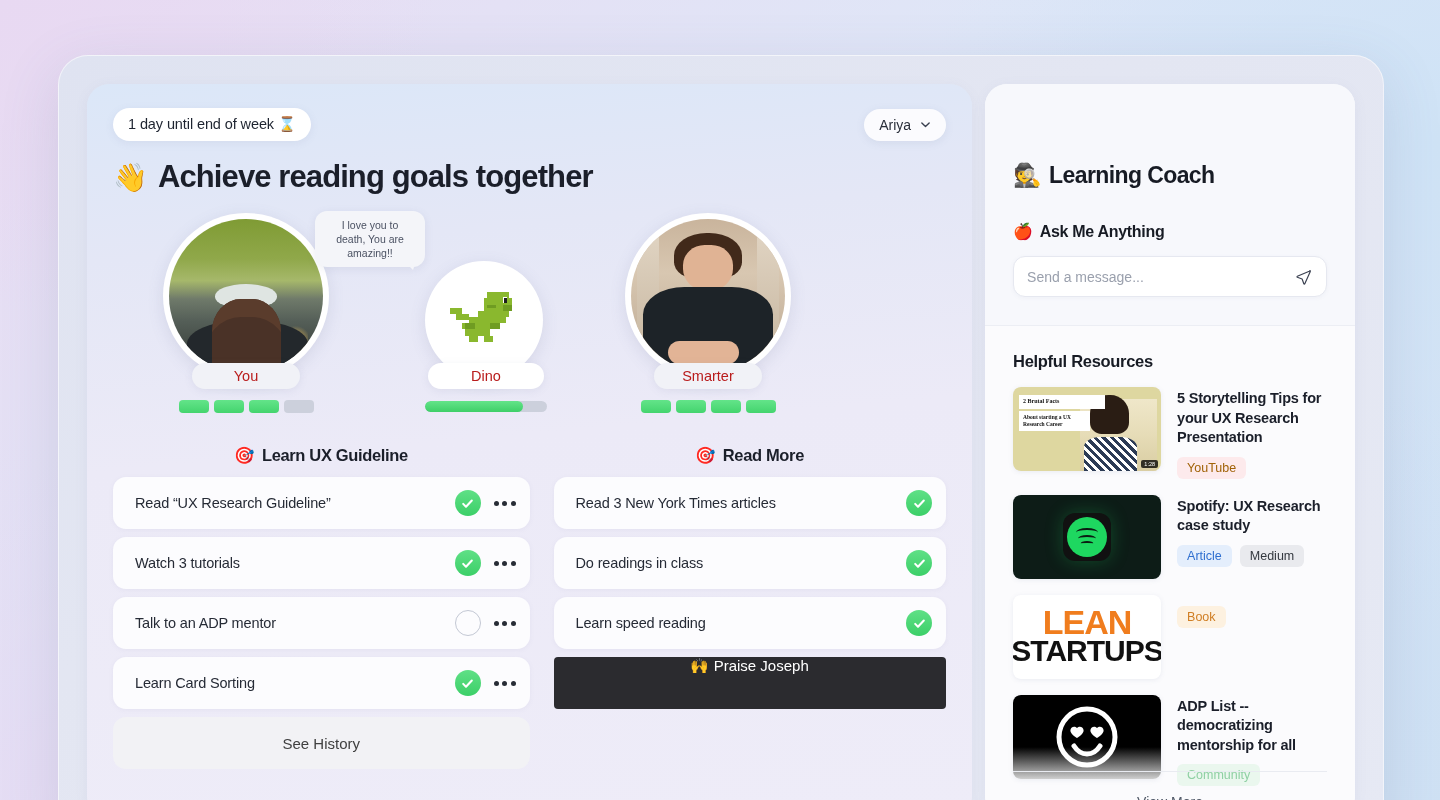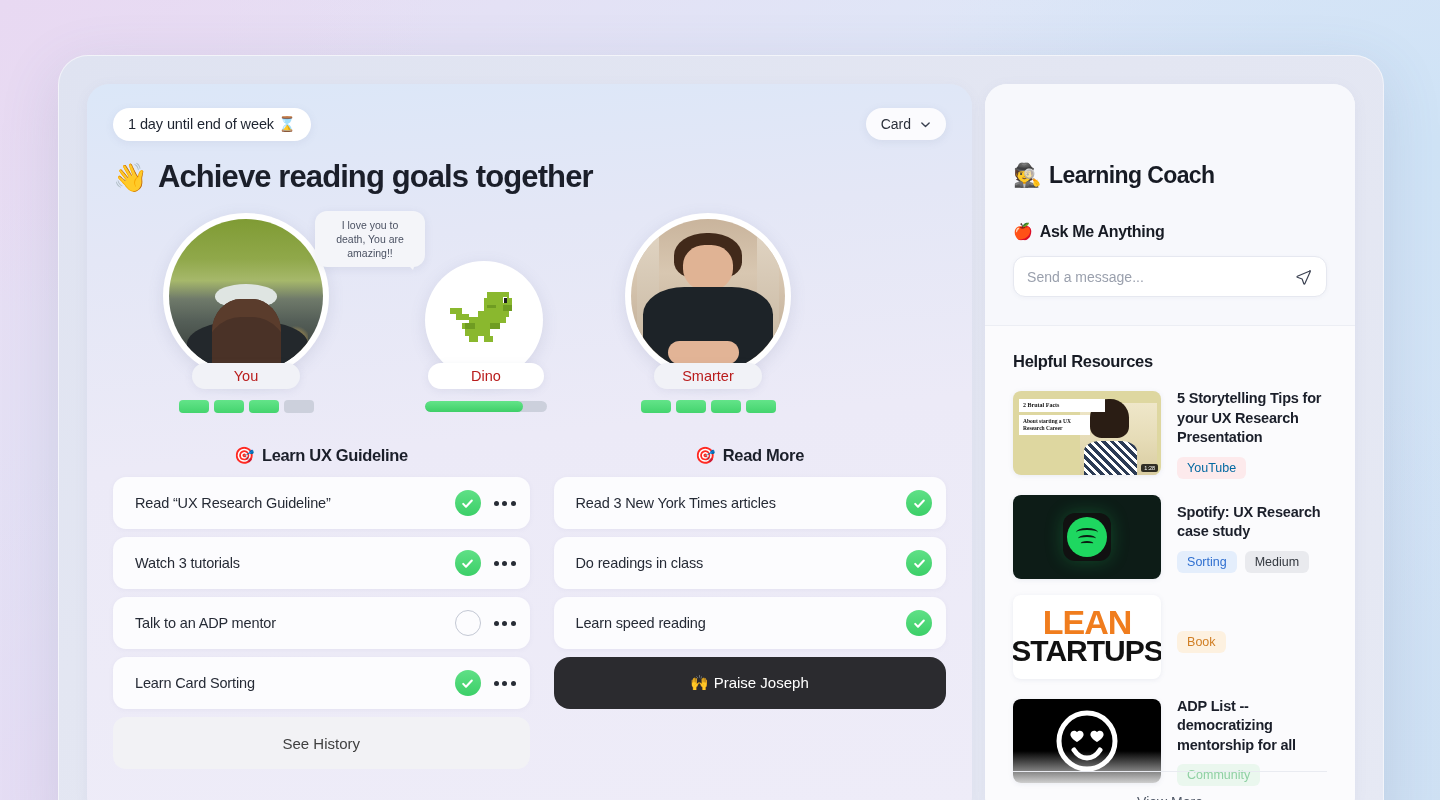--- a/index.html
+++ b/index.html
@@ -33,21 +33,21 @@
   .main-panel {
     width: 890px; height: 734px;
     border-radius: 22px;
     background: linear-gradient(175deg, #dbe7f8 0%, #e4e7f6 22%, #eceaf7 48%, #eeecf8 100%);
     position: relative;
     overflow: hidden;
     box-shadow: 0 3px 14px rgba(110,120,160,.07);
   }
 
   .top-row {
-    display: flex; align-items: flex-start; justify-content: space-between;
+    display: flex; align-items: center; justify-content: space-between;
     padding: 24px 26px 0 26px;
   }
   .pill-week {
     background: #fff; border-radius: 20px;
     padding: 8px 15px; font-size: 14.5px; color: #1e2430;
     display: inline-flex; align-items: center; gap: 7px;
     box-shadow: 0 2px 8px rgba(110,120,160,.10);
     letter-spacing: -0.1px;
   }
   .pill-user {
@@ -208,22 +208,22 @@
   .check svg { display:block; }
   .dots { margin-left:13px; display:flex; gap:3.5px; flex:none; }
   .dots i { width:5px; height:5px; border-radius:50%; background:#272c36; display:block; }
 
   .btn-history {
     margin-top: 6px; background:#f2f2f5; border-radius:13px;
     height:52px; display:flex; align-items:center; justify-content:center;
     font-size:15px; color:#404040;
   }
   .btn-praise {
-    margin-top: 6px; background:#2b2b2f; border-radius:16px;
-    height:52px; display:flex; align-items:center; justify-content:center; gap:8px;
+    margin-top: 6px; background:#2b2b2f; border-radius:4px;
+    height:52px; display:flex; align-items:flex-start; justify-content:center; gap:8px;
     font-size:15px; color:#fff; font-weight:500;
   }
 
   
   .side-panel {
     width: 372px; height: 734px;
     border-radius: 22px;
     background: #f7f8fc;
     overflow: hidden;
     box-shadow: 0 3px 14px rgba(110,120,160,.07);
@@ -250,34 +250,34 @@
   .msgbox input::placeholder { color:#9aa0ad; }
   .send-ico { width:18px; height:18px; flex:none; }
 
   .side-body {
     flex:1; background:#fbfbfd; border-top:1px solid #eceef4;
     padding: 26px 28px 0 28px; overflow:hidden; position:relative;
   }
   .res-title { font-size:16.5px; font-weight:700; color:#171b24; letter-spacing:-.3px; }
 
   .res {
-    display:flex; gap:16px; margin-top:16px; align-items:center;
+    display:flex; gap:16px; margin-top:16px; align-items:flex-start;
   }
   .thumb {
     width:148px; height:84px; border-radius:8px; flex:none; overflow:hidden;
     position:relative; box-shadow:0 1px 5px rgba(110,120,160,.12);
   }
   .res-text { padding-top: 2px; flex:1; min-width:0; }
   .res-name {
     font-size:14.5px; font-weight:700; color:#1b1f2a;
     line-height:1.35; letter-spacing:-.2px;
   }
   .tags { margin-top:9px; display:flex; gap:8px; }
   .tag { font-size:12.5px; padding:4px 10px; border-radius:6px; }
-  .tag.youtube   { background:#fdeaec; color:#0369a1; }
+  .tag.youtube   { background:#fdeaec; color:#a16207; }
   .tag.article   { background:#e4eefc; color:#2f6fd0; }
   .tag.medium    { background:#e9eaee; color:#33383f; }
   .tag.book      { background:#fdf1e0; color:#d07e23; }
   .tag.community { background:#eaf7ee; color:#8fd0a3; }
 
   
   .th-yt { background:#ded7a0; }
   .th-yt .card {
     position:absolute; left:6px; top:8px; width:58%; background:#fff;
     padding:3px 4px; font-size:6px; color:#111; line-height:1.25;
@@ -349,21 +349,21 @@
 
 <div class="frame">
 
   <div class="main-panel">
 
     <div class="top-row">
       <div class="pill-week">
         <span>1 day until end of week ⌛</span>
       </div>
       <div class="pill-user">
-        <span>Card</span>
+        <span>Ariya</span>
         <span class="chev">
           <svg width="11" height="11" viewBox="0 0 12 12">
               <path d="M2 4.3L6 8.2l4-3.9" fill="none" stroke="#3a4050" stroke-width="1.5" stroke-linecap="round" stroke-linejoin="round"></path>
             </svg>
         </span>
       </div>
     </div>
 
     <h1 class="title">
       <span class="wave">👋</span>
@@ -596,21 +596,21 @@
               <div class="circ">
                 <i></i>
                 <i></i>
                 <i></i>
               </div>
             </div>
         </div>
         <div class="res-text">
           <div class="res-name">Spotify: UX Research case study</div>
           <div class="tags">
-            <span class="tag article">Sorting</span>
+            <span class="tag article">Article</span>
             <span class="tag medium">Medium</span>
           </div>
         </div>
       </div>
 
       <div class="res">
         <div class="thumb th-lean">
           <div>
             <div class="l1">LEAN</div>
             <div class="l2">STARTUPS</div>

